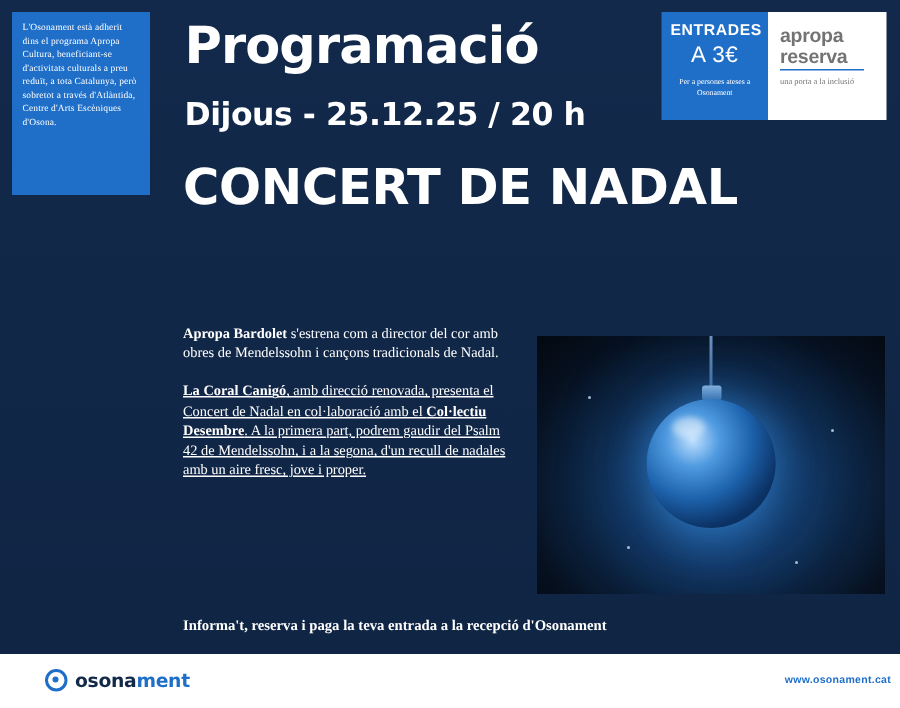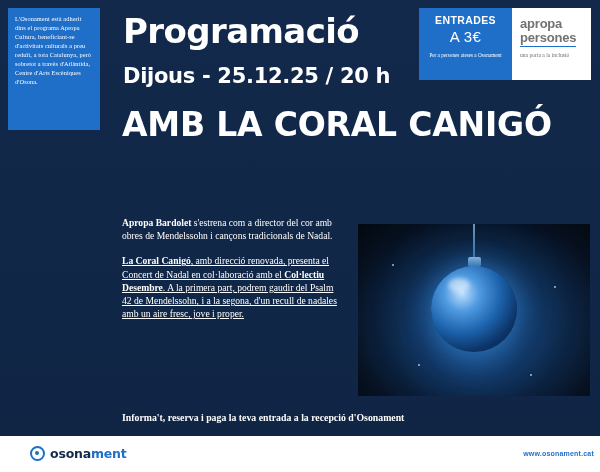--- a/index.html
+++ b/index.html
@@ -47,21 +47,21 @@
 
   
   .badges {
     position: absolute;
     right: 9px;
     top: 8px;
     display: flex;
     gap: 0px;
   }
   .badge-entrades {
-    width: 93px;
+    width: 71px;
     height: 72px;
     background: #1f6fc9;
     box-sizing: border-box;
     padding: 7px 6px 5px 6px;
     text-align: center;
   }
   .badge-entrades .e-line1 {
     font-size: 10.5px;
     font-weight: bold;
     letter-spacing: 0.4px;
@@ -320,29 +320,29 @@
   </div>
 
   <div class="badges">
     <div class="badge-entrades">
       <span class="e-line1">ENTRADES</span>
       <span class="e-line2">A 3€</span>
       <span class="e-sub">Per a persones ateses a Osonament</span>
     </div>
     <div class="badge-apropa">
       <span class="a1">apropa</span>
-      <span class="a2">persones</span>
+      <span class="a2">reserva</span>
       <span class="a3">una porta a la inclusió</span>
     </div>
   </div>
 
   <div class="title-programacio">Programació</div>
   <div class="subtitle-date">Dijous - 25.12.25 / 20 h</div>
   <div class="main-title">
-    <span>AMB LA CORAL CANIGÓ</span>
+    <span>CONCERT DE NADAL</span>
   </div>
 
   <div class="body-col">
     <p><b>Apropa Bardolet</b><span> s'estrena com a director del cor amb obres de Mendelssohn i cançons tradicionals de Nadal.</span></p>
     <p class="last"><b>La Coral Canigó</b><span>, amb direcció renovada, presenta el Concert de Nadal en col·laboració amb el </span><b>Col·lectiu Desembre</b><span>. A la primera part, podrem gaudir del Psalm 42 de Mendelssohn, i a la segona, d'un recull de nadales amb un aire fresc, jove i proper.</span></p>
   </div>
 
   <div class="footer-line">Informa't, reserva i paga la teva entrada a la recepció d'Osonament</div>
 
   <div class="photo">

